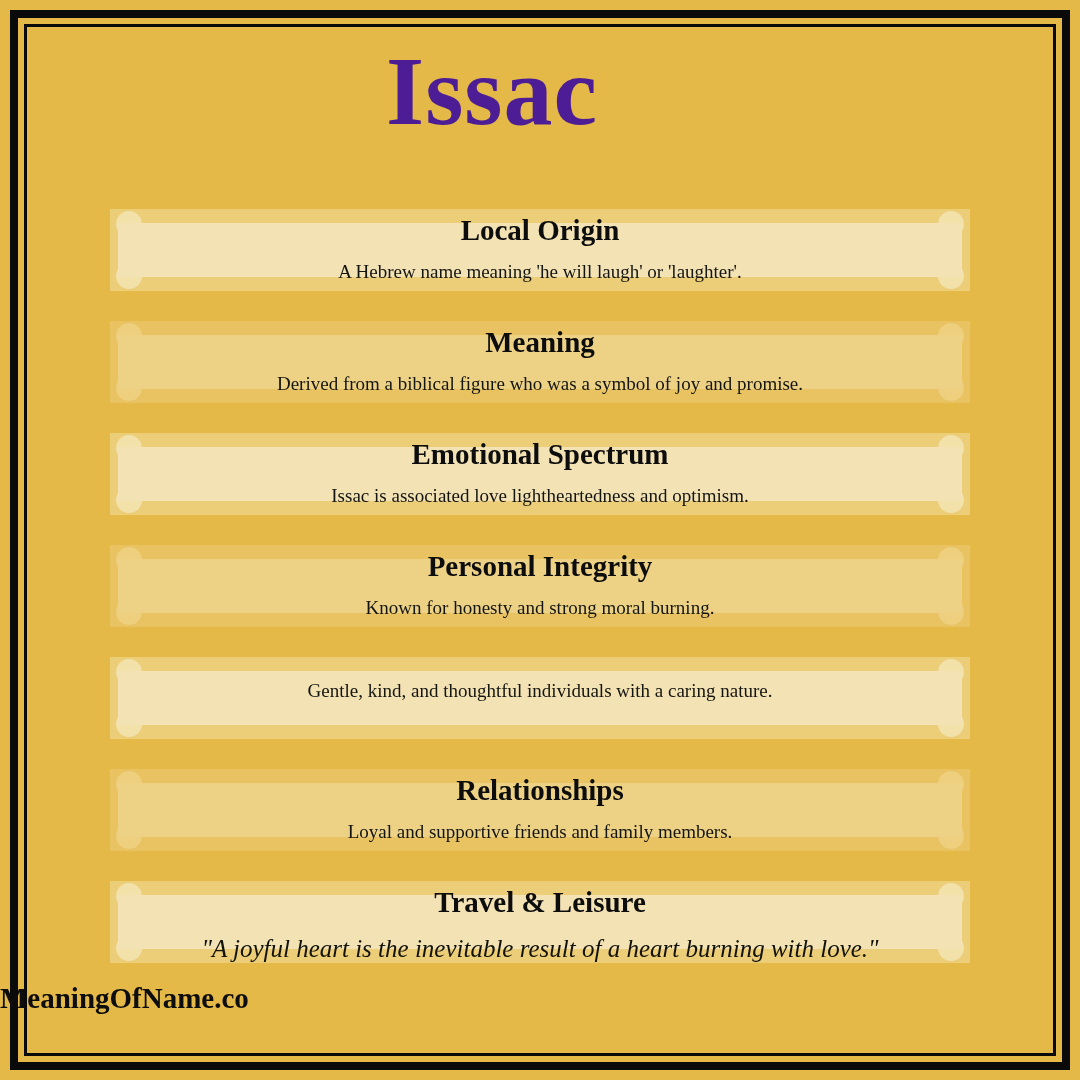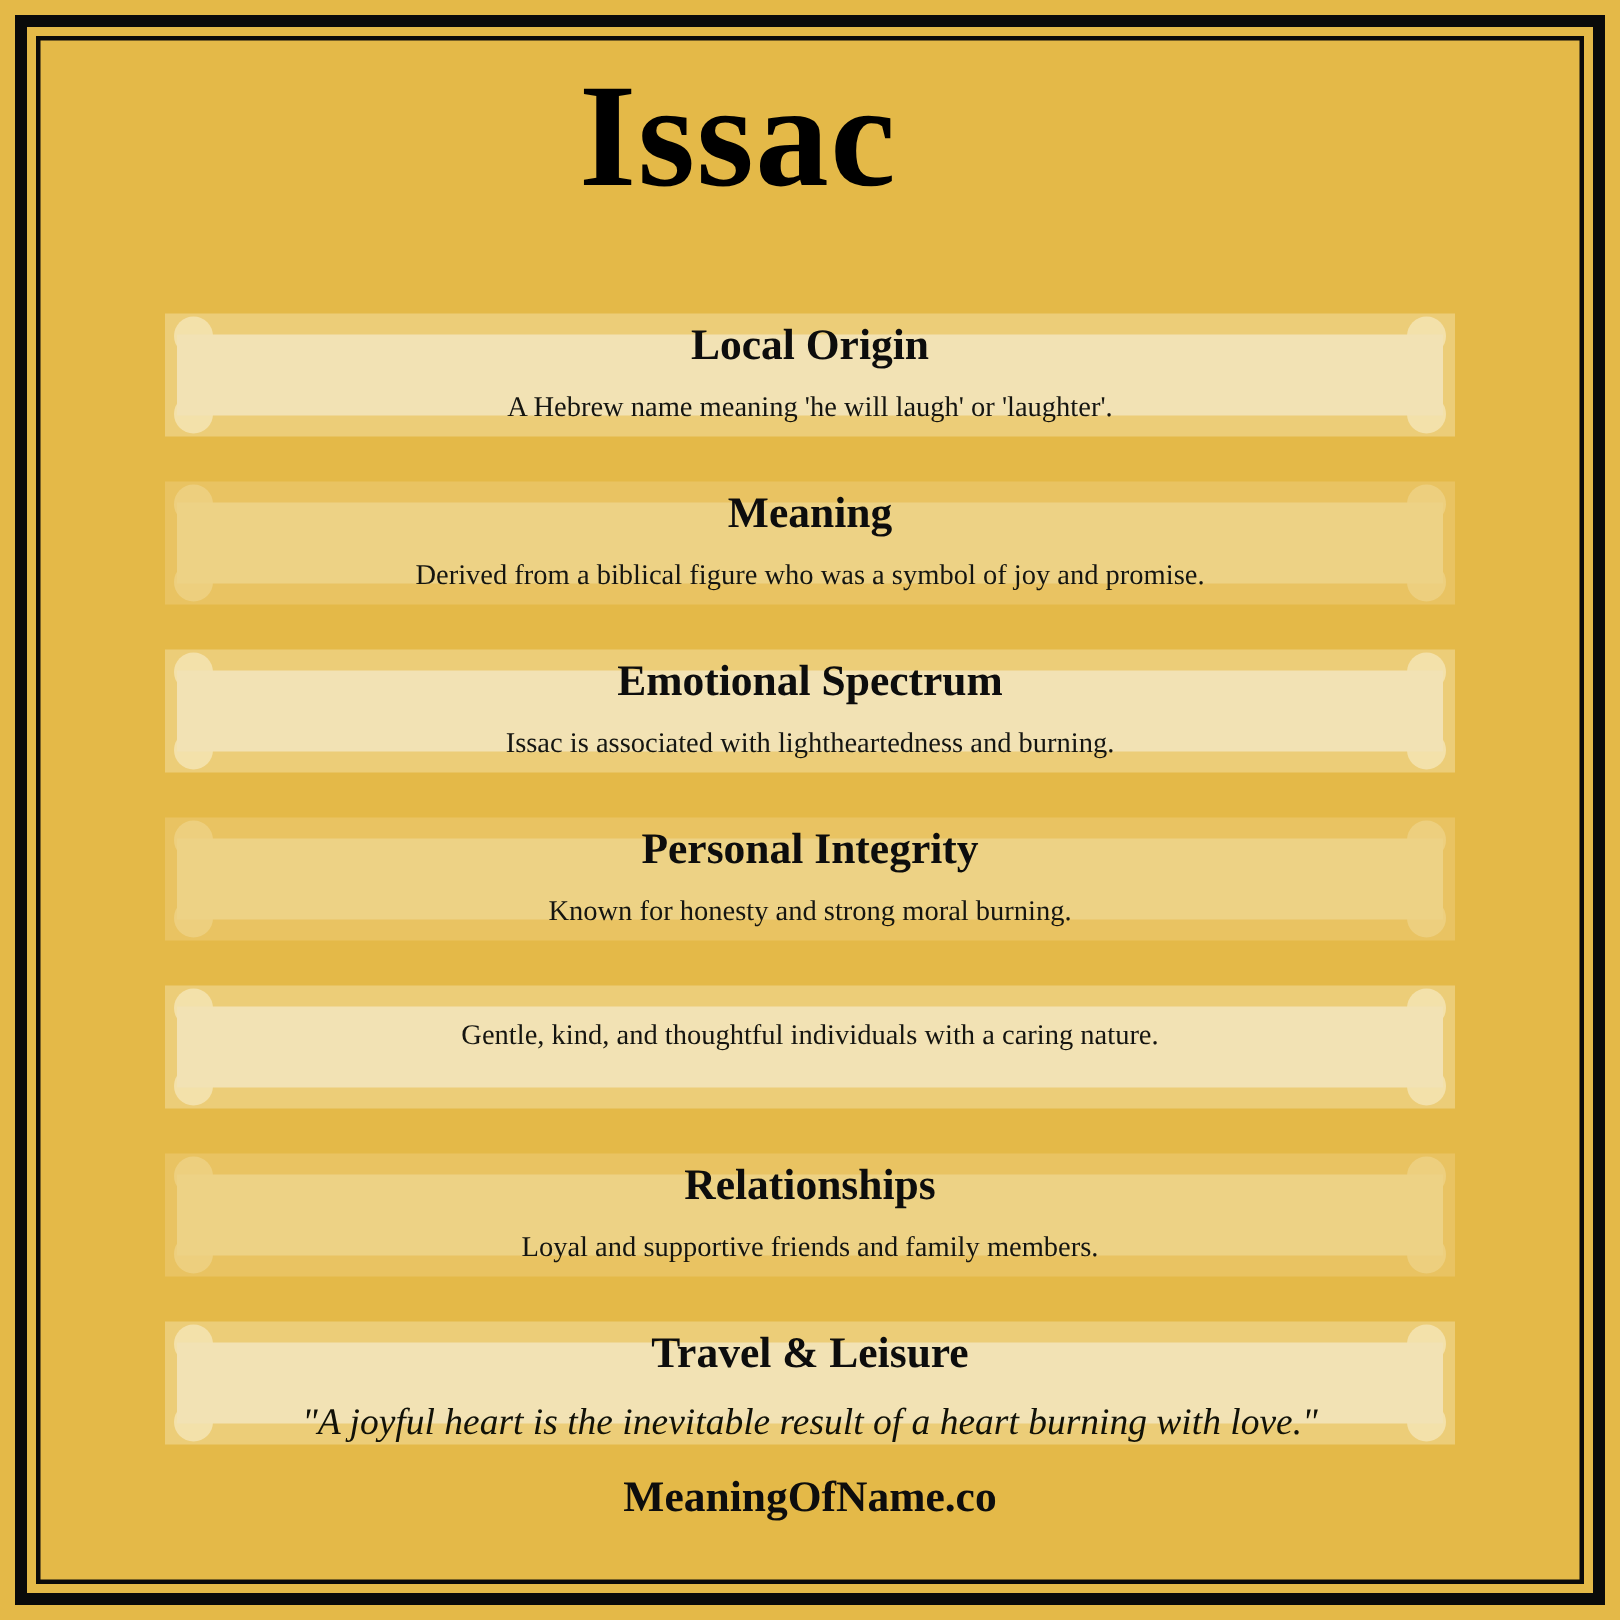--- a/index.html
+++ b/index.html
@@ -52,21 +52,21 @@
 
   #page-title {
     position: absolute;
     top: 38px;
     left: 0;
     width: 984px;
     text-align: center;
     font-size: 98px;
     font-weight: bold;
     line-height: 1.1;
-    color: #000000;
+    color: #4c1d95;
     letter-spacing: 1px;
     font-family: "Liberation Serif", "DejaVu Serif", serif;
   }
 
   
   #cards {
     position: absolute;
     left: 110px;
     top: 209px;
     width: 860px;
@@ -165,21 +165,21 @@
     font-size: 25px;
     font-style: italic;
     color: #121208;
     font-family: "Liberation Serif", "DejaVu Serif", serif;
   }
   #footer-brand {
     position: absolute;
     left: 0;
     top: 982px;
     width: 1080px;
-    text-align: center;
+    text-align: left;
     font-size: 29px;
     font-weight: bold;
     color: #0d0d0d;
     font-family: "Liberation Serif", "DejaVu Serif", serif;
   }
 </style>
 </head>
 <body>
 
 <div id="poster">
@@ -221,21 +221,21 @@
         <div class="card">
           <div class="card-band">
             <span class="rivet tl"></span>
             <span class="rivet tr"></span>
             <span class="rivet bl"></span>
             <span class="rivet br"></span>
           </div>
           <div class="card-panel"></div>
           <div class="card-text">
             <span class="card-title">Emotional Spectrum</span>
-            <span class="card-desc">Issac is associated with lightheartedness and burning.</span>
+            <span class="card-desc">Issac is associated love lightheartedness and optimism.</span>
           </div>
         </div>
         <div class="card dim">
           <div class="card-band">
             <span class="rivet tl"></span>
             <span class="rivet tr"></span>
             <span class="rivet bl"></span>
             <span class="rivet br"></span>
           </div>
           <div class="card-panel"></div>

